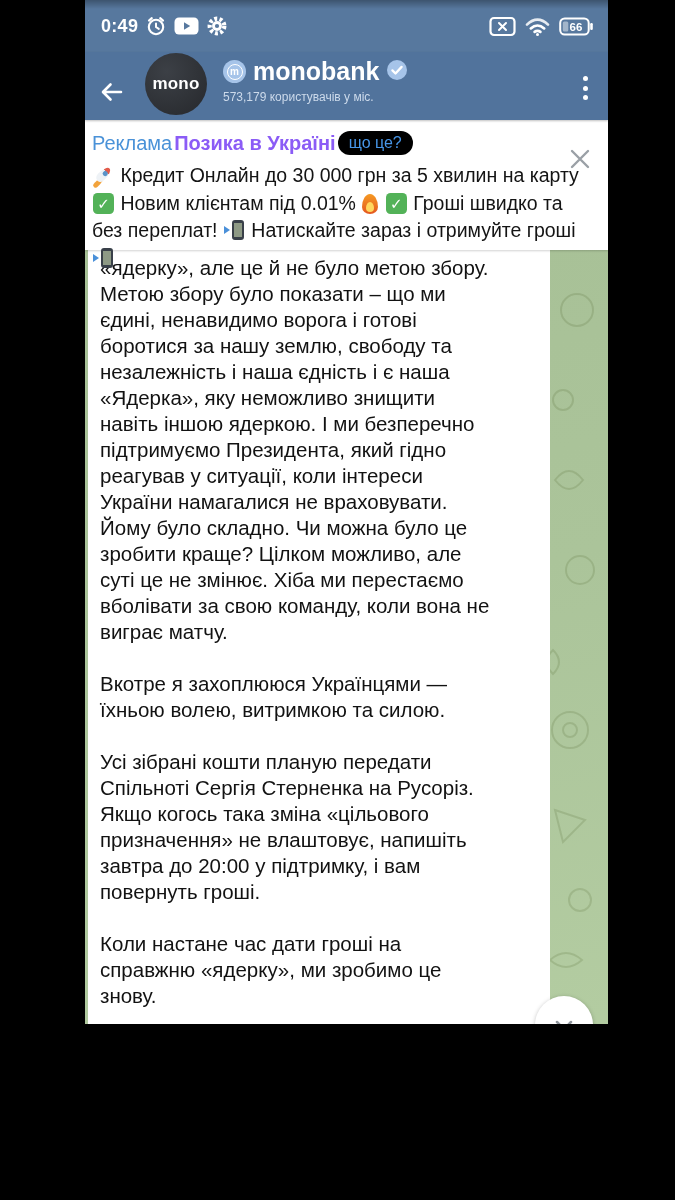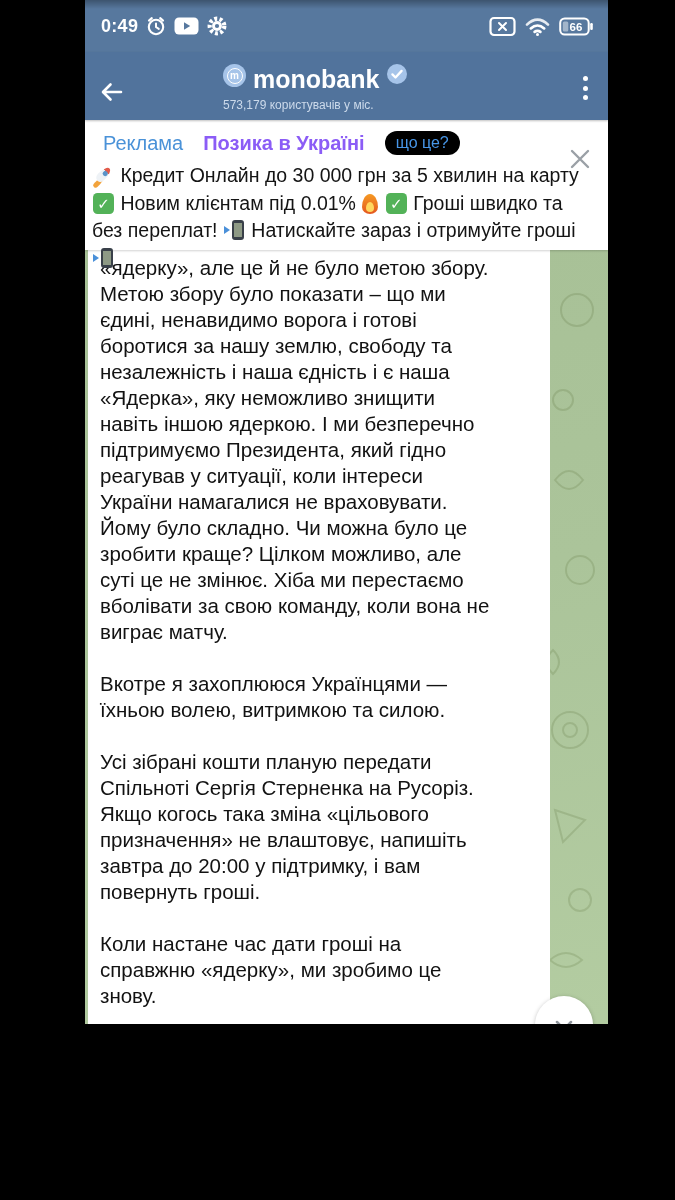--- a/index.html
+++ b/index.html
@@ -21,30 +21,30 @@
        box-shadow:0 1px 2px rgba(0,0,0,.25);z-index:5;}
   .back-btn{position:absolute;left:6px;top:20px;width:40px;height:40px;display:flex;align-items:center;justify-content:center;}
   .avatar{position:absolute;left:60px;top:1px;width:62px;height:62px;border-radius:50%;
        background:radial-gradient(circle at 35% 30%,#3c4046,#26282c);display:flex;align-items:center;justify-content:center;}
   .avatar span{color:#fff;font-weight:700;font-size:17px;letter-spacing:.2px;}
   .h-info{position:absolute;left:138px;top:5px;width:300px;}
   .h-title-row{display:flex;align-items:center;gap:7px;}
   .m-badge{width:23px;height:23px;border-radius:50%;background:#a6c4e9;display:flex;align-items:center;justify-content:center;flex:0 0 auto;}
   .m-badge-inner{width:14px;height:14px;border:1.5px solid #fff;border-radius:50%;color:#fff;
        font-size:10px;font-weight:700;line-height:14px;text-align:center;}
-  .h-title{color:#fff;font-size:25px;font-weight:700;margin-top:8px;}
+  .h-title{color:#fff;font-size:25px;font-weight:700;}
   .h-sub{color:#ccdaeb;font-size:12px;margin-top:4px;}
   .menu-dots{position:absolute;right:10px;top:18px;width:26px;height:36px;display:flex;flex-direction:column;
        align-items:center;justify-content:center;gap:4.5px;}
   .menu-dots i{width:5px;height:5px;border-radius:50%;background:#fff;}
 
   
   .ad{position:absolute;left:0;top:120px;width:100%;height:130px;background:#fff;z-index:4;
       box-shadow:0 1px 2px rgba(0,0,0,.18);}
-  .ad-row1{position:absolute;left:18px;top:11px;display:flex;align-items:center;gap:20px;}
+  .ad-row1{position:absolute;left:7px;top:11px;display:flex;align-items:center;gap:2px;}
   .ad-label{color:#4a92d8;font-size:20px;}
   .ad-title{color:#8b5cf6;font-size:20px;font-weight:700;}
   .ad-pill{background:#000000;color:#4796e8;font-size:16px;padding:3px 11px;border-radius:13px;}
   .ad-close{position:absolute;right:11px;top:22px;width:34px;height:34px;display:flex;align-items:center;justify-content:center;}
   .ad-body{position:absolute;left:7px;top:42px;width:500px;color:#141414;font-size:19.5px;line-height:27.5px;}
   .ad-line{white-space:nowrap;}
 
   
   .emoji{display:inline-block;position:relative;width:21px;height:21px;vertical-align:-4px;margin:0 1px;}
   .emoji-check{background:#53b258;border-radius:4.5px;}
@@ -152,20 +152,23 @@
           </svg>
       </span>
     </div>
   </div>
 
   <div class="header">
     <div class="back-btn">
       <svg width="28" height="28" viewBox="0 0 28 28">
           <path d="M24 14 H6.5 M13.5 6.5 L6 14 l7.5 7.5" stroke="#fff" stroke-width="2.6" fill="none" stroke-linecap="round" stroke-linejoin="round"></path>
         </svg>
+    </div>
+    <div class="avatar">
+      <span>mono</span>
     </div>
     <div class="h-info">
       <div class="h-title-row">
         <span class="m-badge">
           <span class="m-badge-inner">m</span>
         </span>
         <span class="h-title">monobank</span>
         <span>
           <svg width="22" height="22" viewBox="0 0 22 22">
               <circle cx="11" cy="11" r="10" fill="#a6c4e9"></circle>

